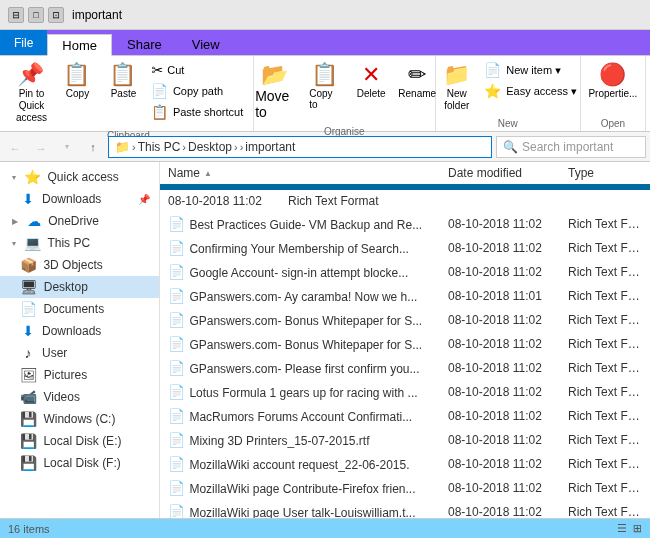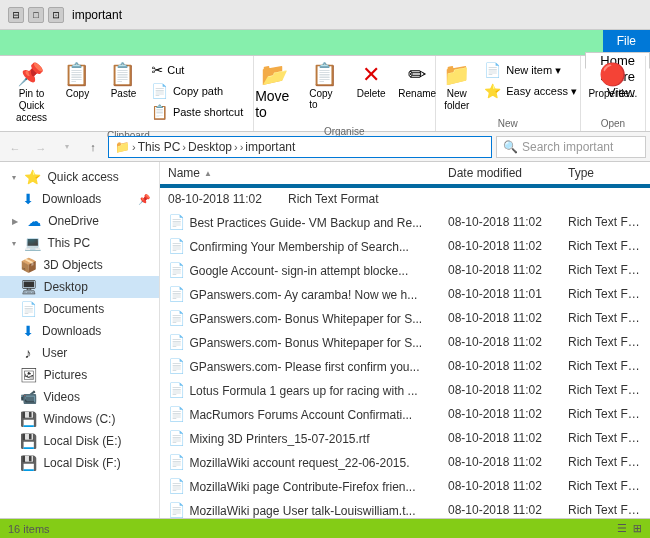--- a/index.html
+++ b/index.html
@@ -15,23 +15,22 @@
       border-bottom: 1px solid #ccc;
     }
     .title-bar-icons { display: flex; gap: 4px; margin-right: 8px; }
     .title-icon { width: 16px; height: 16px; background: #ccc; border: 1px solid #aaa; border-radius: 2px; display: flex; align-items: center; justify-content: center; font-size: 9px; }
 
     
     .ribbon-tabs {
       display: flex;
       align-items: flex-end;
       height: 26px;
-      background: #86efac;
+      background: #8b5cf6;
       border-bottom: 1px solid #ccc;
-      flex-direction: column;
     }
     .file-tab {
       background: #0078d7;
       color: white;
       padding: 4px 14px;
       font-size: 12px;
       height: 100%;
       display: flex;
       align-items: center;
       cursor: pointer;
@@ -182,21 +181,21 @@
 
     
     .file-area {
       flex: 1;
       background: white;
       overflow-y: auto;
       overflow-x: hidden;
     }
     .file-header {
       display: flex;
-      border-bottom: 4px solid #0369a1;
+      border-bottom: 6px solid #0369a1;
       background: white;
       position: sticky;
       top: 0;
       z-index: 1;
     }
     .col-name { width: 280px; min-width: 280px; }
     .col-date { width: 120px; min-width: 120px; }
     .col-type { flex: 1; }
     .file-col-header {
       padding: 4px 8px;
@@ -219,21 +218,21 @@
       color: #333;
       white-space: nowrap;
       overflow: hidden;
       text-overflow: ellipsis;
     }
     .file-icon { font-size: 14px; margin-right: 4px; }
 
     
     .status-bar {
       height: 20px;
-      background: #84cc16;
+      background: #7dd3fc;
       border-top: 1px solid #ccc;
       display: flex;
       align-items: center;
       padding: 0 8px;
       font-size: 11px;
       color: #555;
       justify-content: space-between;
     }
   </style>
 </head>

